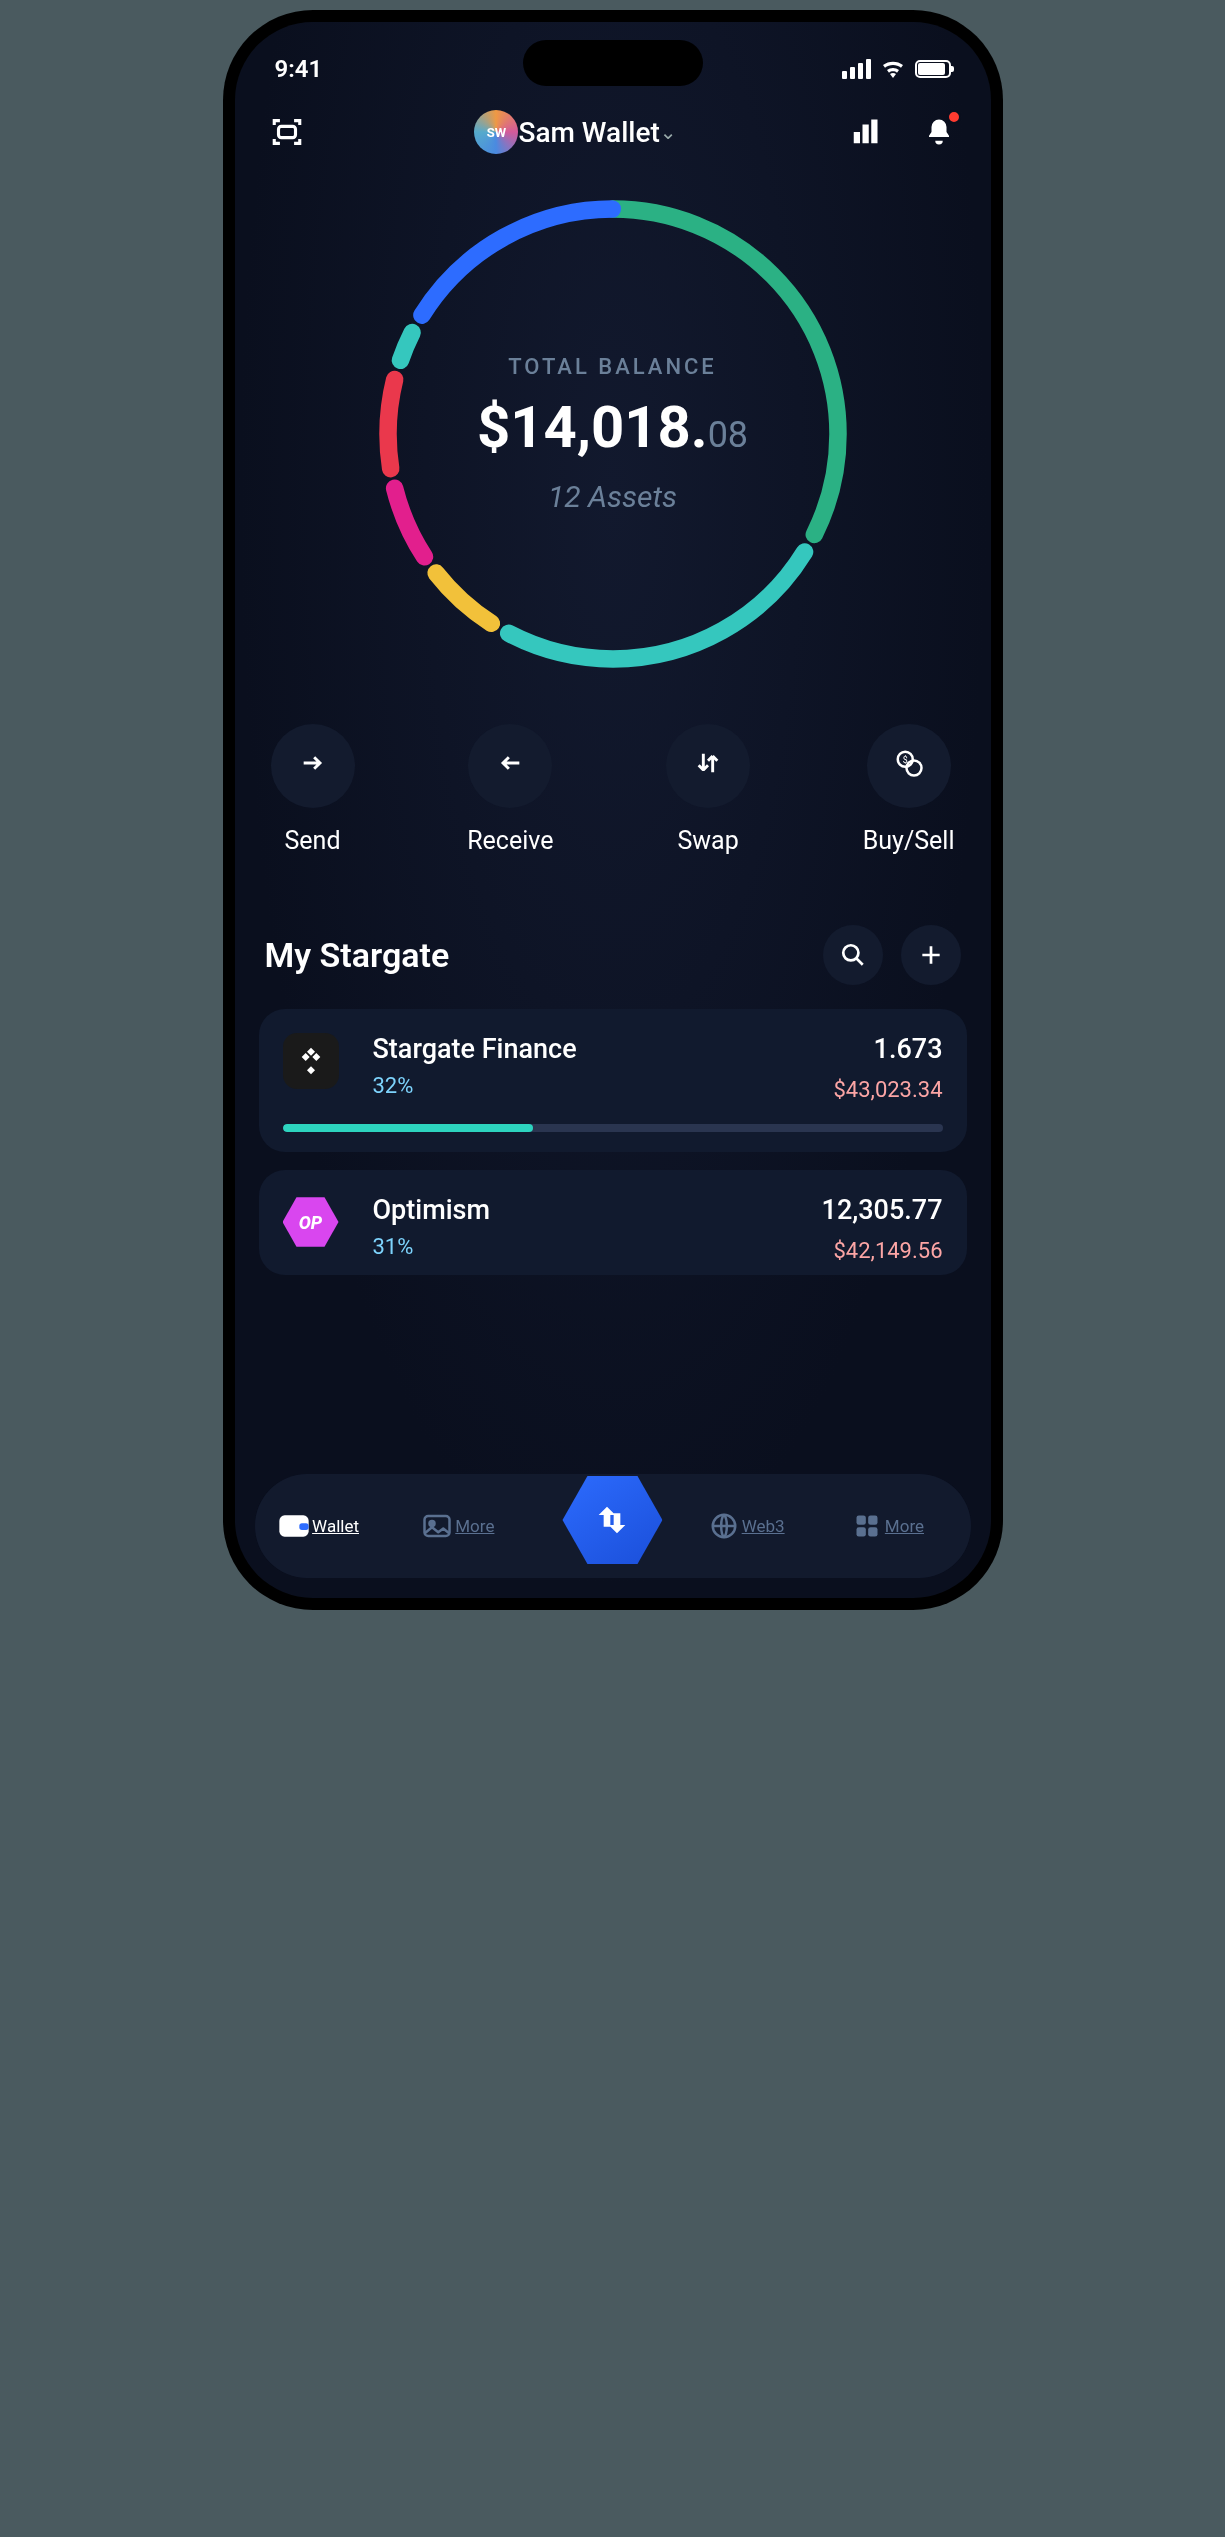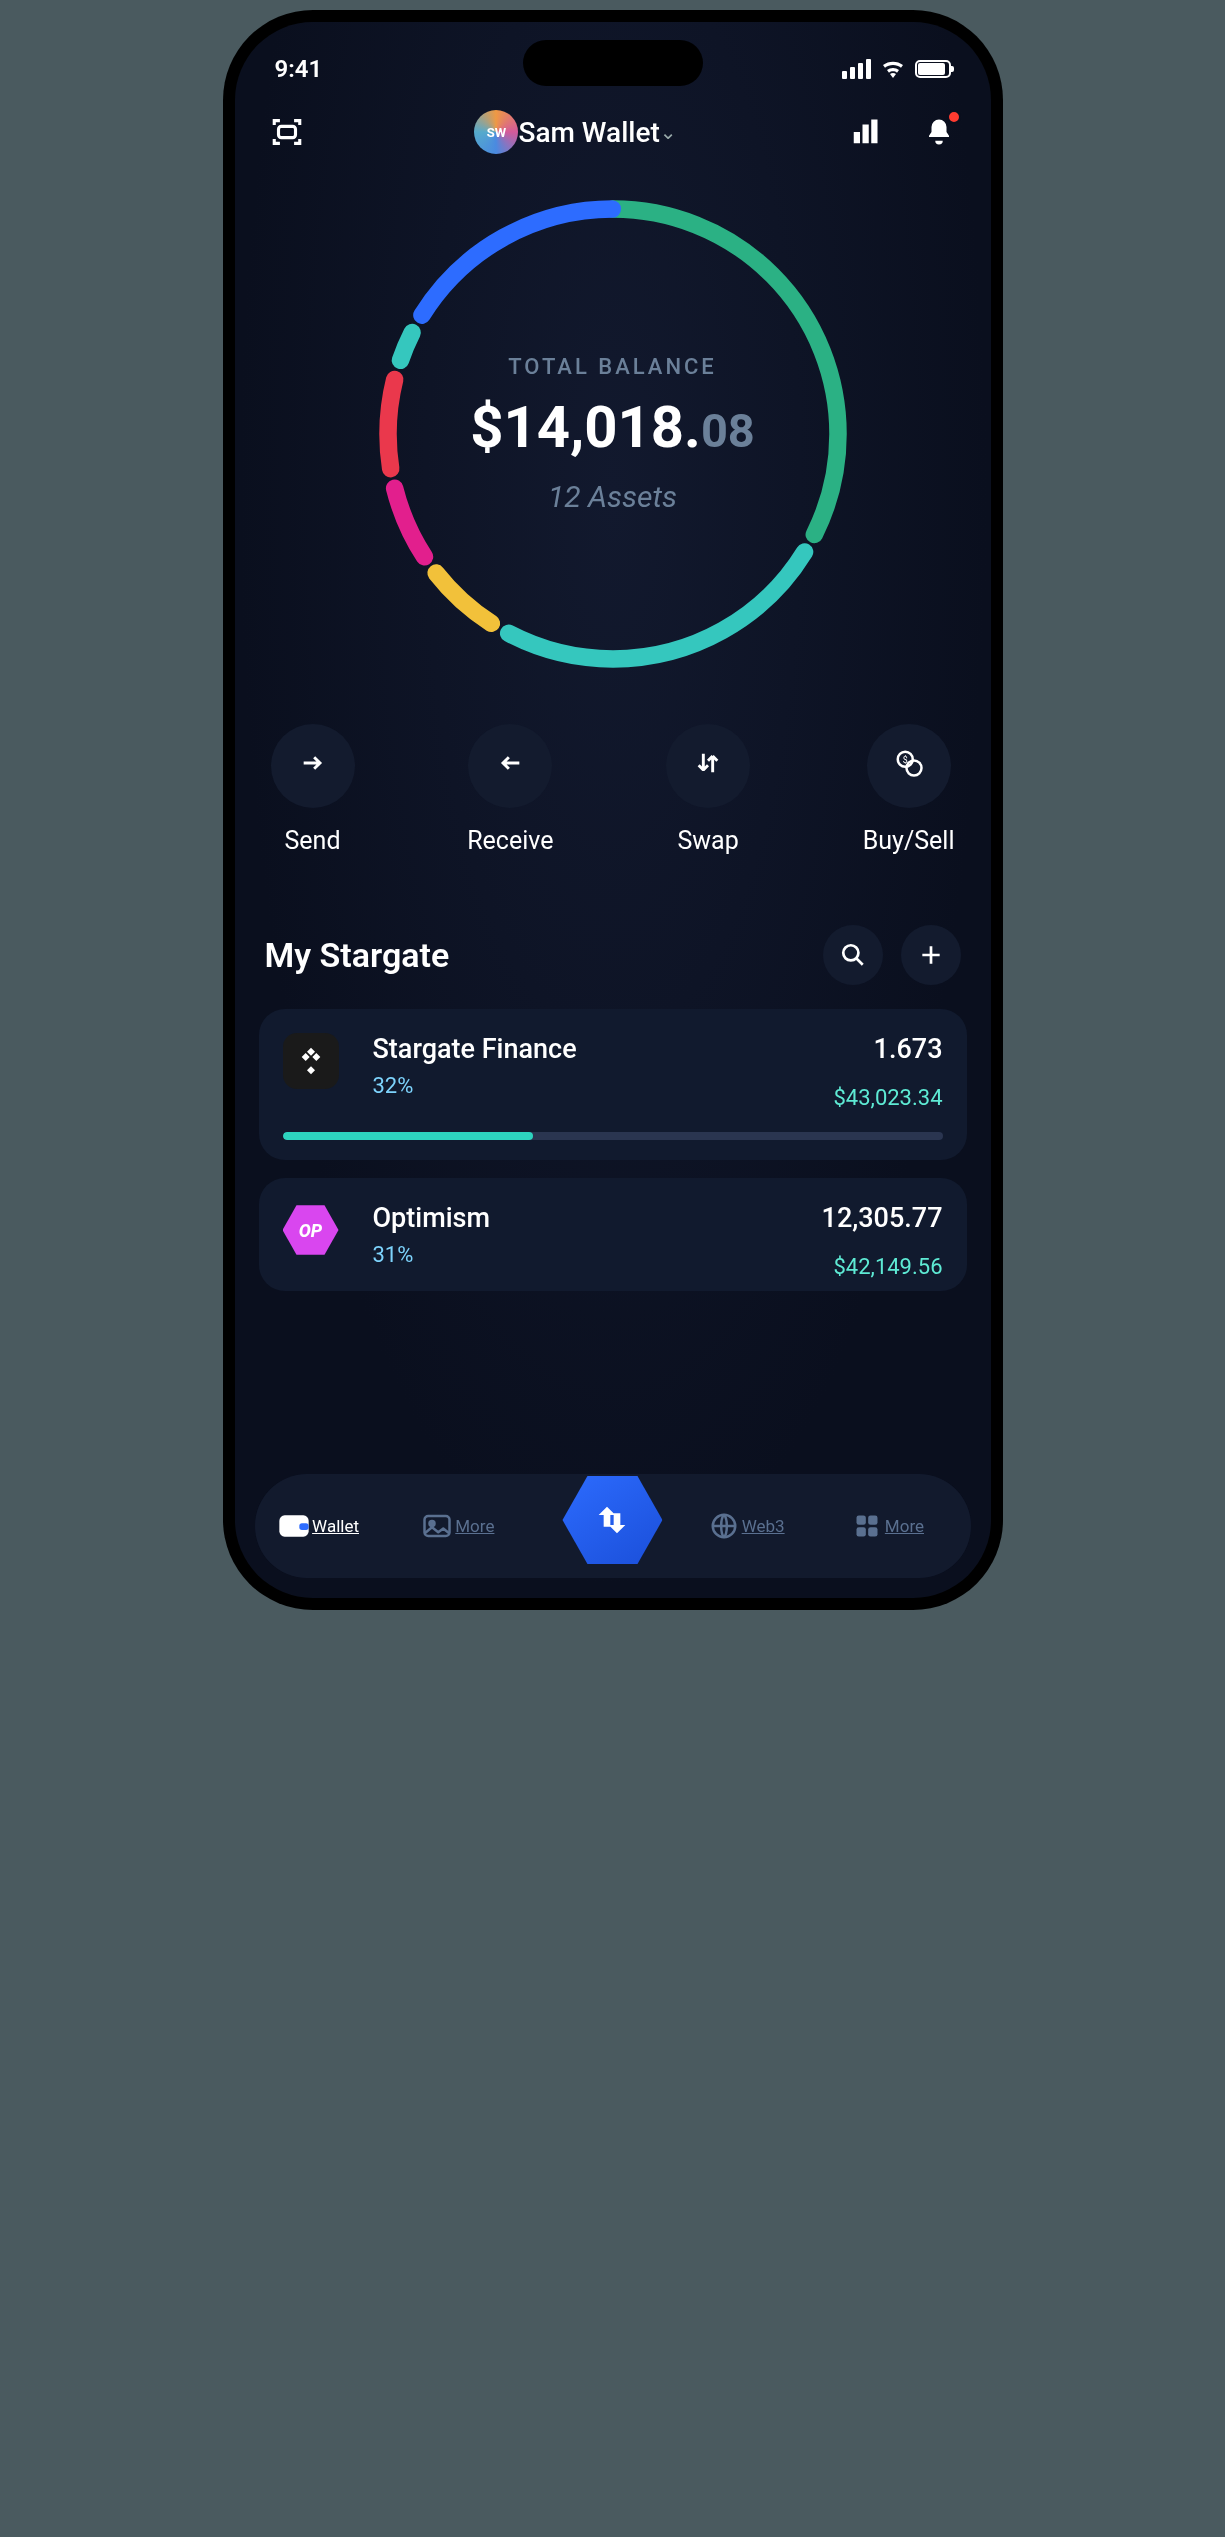--- a/index.html
+++ b/index.html
@@ -37,21 +37,21 @@
     background: conic-gradient(#e94, #d45a9a, #4a8ae0, #5ac, #e94); display:flex;align-items:center;justify-content:center; font-size:13px; font-weight:700;}
   .chev { font-size:20px; color:#9aa; }
   .icon-btn { width:44px; height:44px; display:flex; align-items:center; justify-content:center; position:relative; }
   .badge { position:absolute; top:0; right:0; width:14px; height:14px; background:#ff3b30; border-radius:50%; border:2px solid #0a0f1e;}
 
   .chart-wrap { position:relative; width:500px; height:500px; margin: 20px auto 0; }
   .chart-wrap svg { position:absolute; inset:0; }
   .chart-center { position:absolute; inset:0; display:flex; flex-direction:column; align-items:center; justify-content:center; }
   .tb-label { color:#6b8099; font-size:22px; letter-spacing:3px; font-weight:500; }
   .tb-amount { font-size:58px; font-weight:700; margin-top:14px; }
-  .tb-amount .cents { color:#6b8099; font-weight:700; font-size:47px; }
+  .tb-amount .cents { color:#6b8099; font-weight:400; font-size:36px; }
   .tb-assets { color:#6b8099; font-size:30px; margin-top:18px;font-style:italic; }
 
   .actions { display:flex; justify-content:space-between; padding: 40px 36px 10px; }
   .action { display:flex; flex-direction:column; align-items:center; gap:18px; font-size:25px; }
   .action .circ { width:84px; height:84px; border-radius:50%; background:#131b2e; display:flex; align-items:center; justify-content:center; }
 
   .portfolio-head { display:flex; align-items:center; justify-content:space-between; padding: 60px 30px 24px; }
   .portfolio-head h2 { font-size:34px; font-weight:600; }
   .head-actions { display:flex; gap:18px; }
   .head-actions .circ { width:60px; height:60px; border-radius:50%; background:#131b2e; display:flex; align-items:center; justify-content:center; }
@@ -60,21 +60,21 @@
   .card-row { display:flex; align-items:flex-start; gap:34px; }
   .coin { width:56px; height:56px; border-radius:14px; display:flex; align-items:center; justify-content:center; flex-shrink:0; }
   .coin.sg { background:#1a1a1a; }
   .coin.op { background:#d946ef; clip-path: polygon(25% 6%, 75% 6%, 100% 50%, 75% 94%, 25% 94%, 0% 50%); border-radius:0; }
   .coin.op span { font-style:italic; font-weight:800; font-size:18px; }
   .card-info { flex:1; }
   .card-info .name { font-size:27px; font-weight:500; }
   .card-info .pct { color:#7dd3fc; font-size:22px; margin-top:8px; }
   .card-right { text-align:right; }
   .card-right .v1 { font-size:27px; font-weight:500; }
-  .card-right .v2 { color:#5eead4; font-size:22px; margin-top:20px; }
+  .card-right .v2 { color:#fca5a5; font-size:22px; margin-top:12px; }
   .bar { height:8px; background:#2a3550; border-radius:4px; margin-top:22px; position:relative; overflow:hidden;}
   .bar .fill { position:absolute; left:0; top:0; bottom:0; background:#2dd4bf; border-radius:4px; }
 
   .bottom-nav {
     position:absolute; bottom:20px; left:20px; right:20px; height:104px;
     background:rgba(20,28,48,0.85); border-radius:52px; display:flex; align-items:center; justify-content:space-around;
     backdrop-filter: blur(10px);
   }
   .nav-item { display:flex; flex-direction:row; align-items:center; font-size:17px; color:#5a7090; width:100px;text-decoration:underline; }
   .nav-item.active { color:#fff; }

